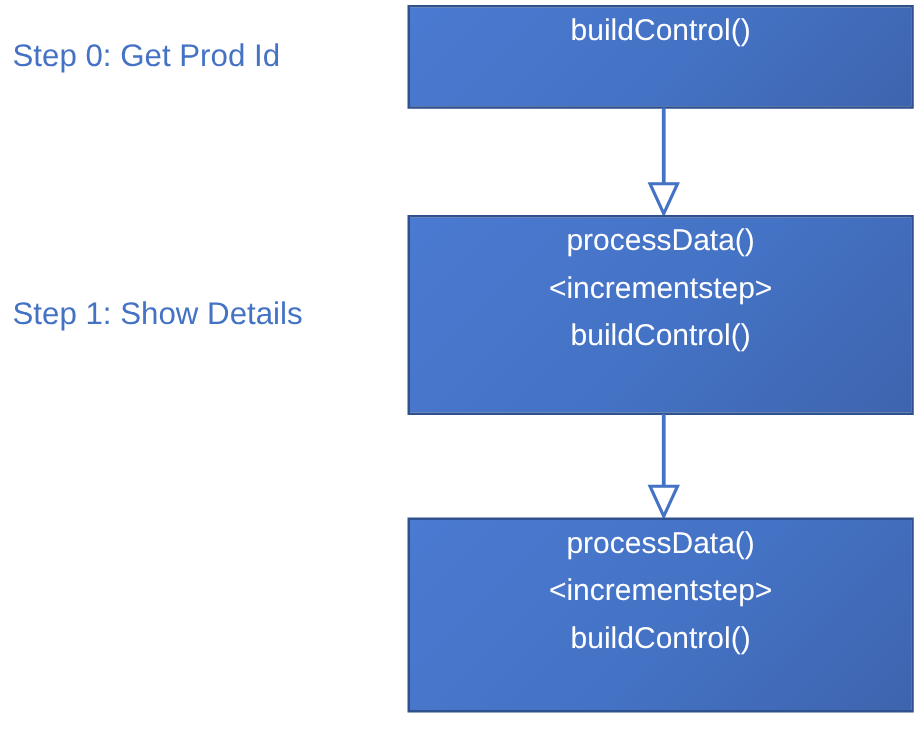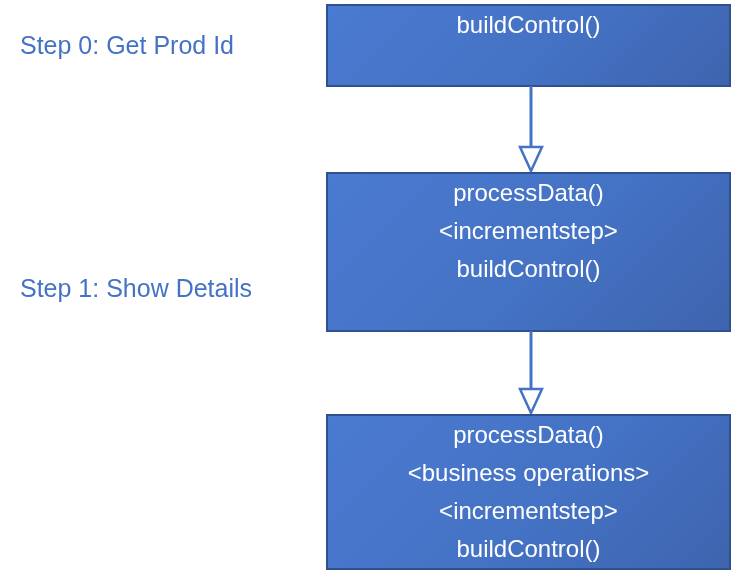--- a/index.html
+++ b/index.html
@@ -6,29 +6,29 @@
   .canvas {
     position: relative;
     width: 737px;
     height: 587px;
     background: #ffffff;
     font-family: "Liberation Sans", sans-serif;
     overflow: hidden;
   }
   .step-label {
     position: absolute;
-    left: 20px;
+    left: 10px;
     transform: translateY(-50%);
     color: #4472C4;
     font-size: 25px;
     white-space: nowrap;
     text-align: center;
   }
   #step-label-0 { top: 45px; }
-  #step-label-1 { top: 252px; margin-top: 36px; }
+  #step-label-1 { top: 252px; }
   #step-label-2 { top: 492px; }
   .flow-box {
     position: absolute;
     left: 326px;
     width: 401px; 
     border: 2px solid #2F528F;
     background: linear-gradient(135deg, #4A7AD1 0%, #4472C4 55%, #3E64AE 100%);
     color: #ffffff;
     font-size: 24px;
     display: flex;
@@ -78,18 +78,17 @@
 
   <div class="connector" id="connector-1">
     <svg viewBox="0 0 40 84">
       <line x1="20" y1="0" x2="20" y2="58" stroke="#4472C4" stroke-width="3"></line>
       <polygon points="9,58 31,58 20,82" fill="#ffffff" stroke="#4472C4" stroke-width="2.5"></polygon>
     </svg>
   </div>
 
   <div class="flow-box" id="box-2">
     <div class="box-line">processData()</div>
-    <div class="box-line">&lt;business operations&gt;</div>
     <div class="box-line">&lt;incrementstep&gt;</div>
     <div class="box-line">buildControl()</div>
   </div>
 
 </div>
 
 </body></html>

